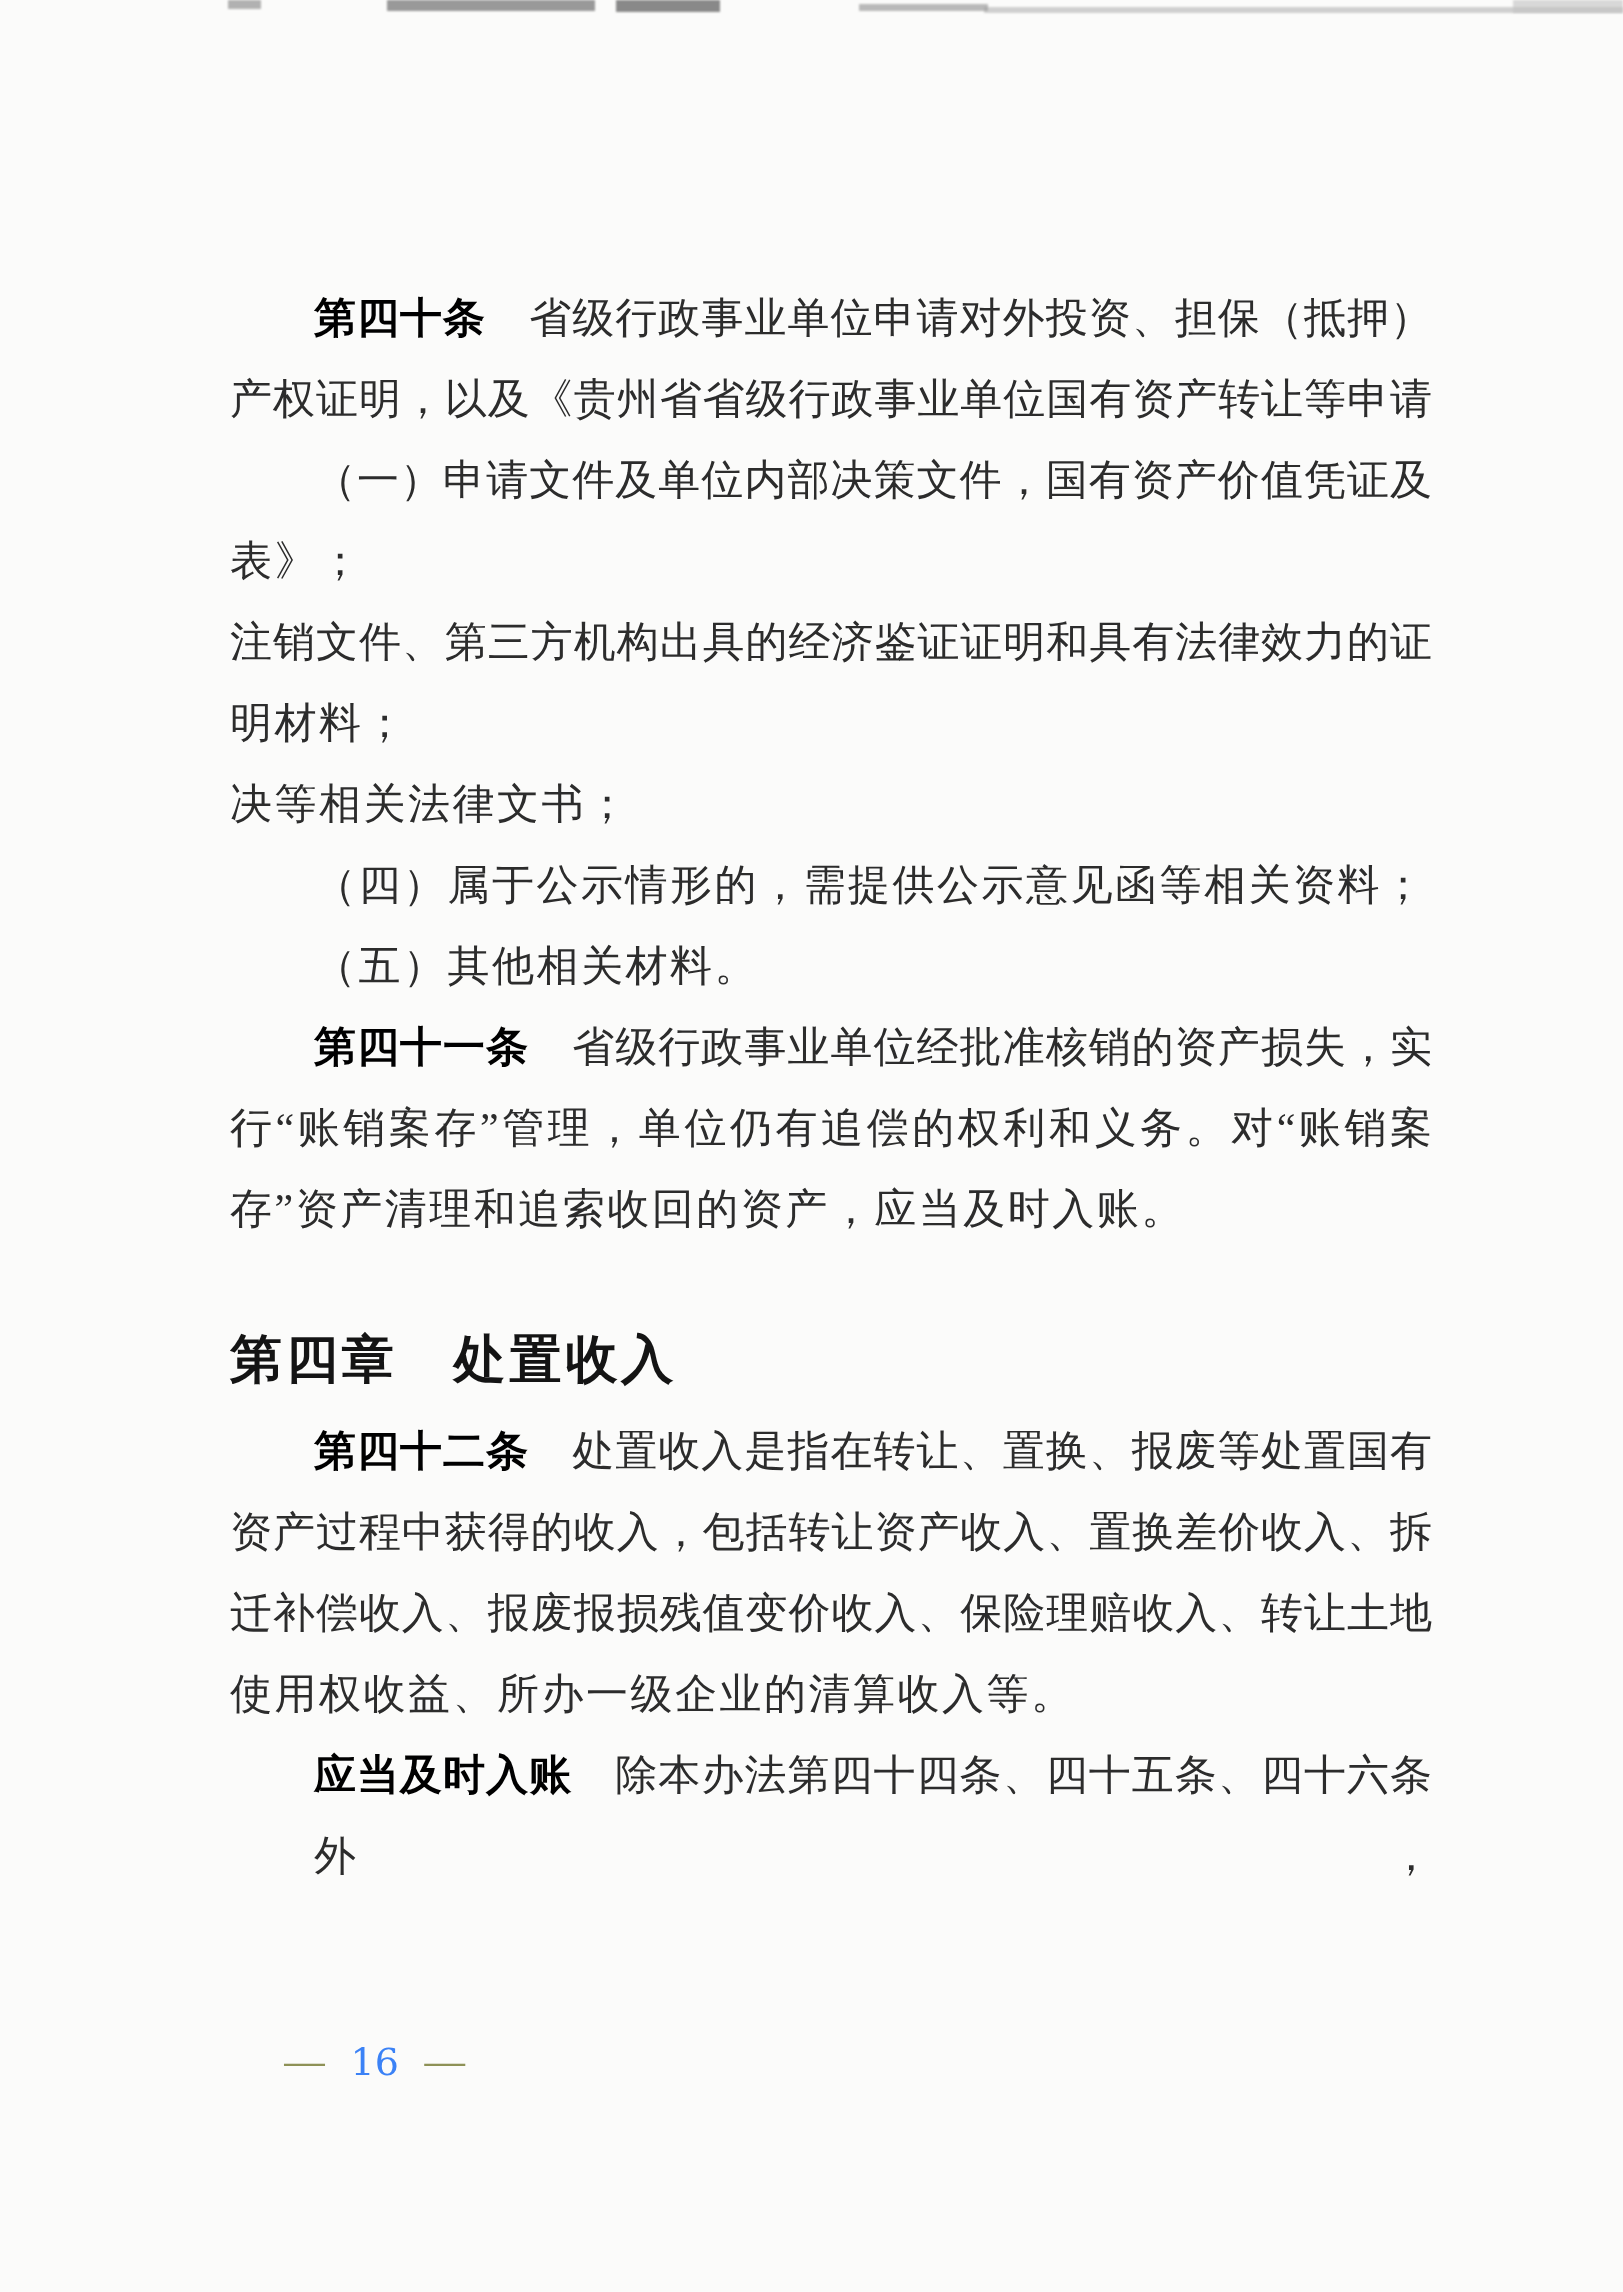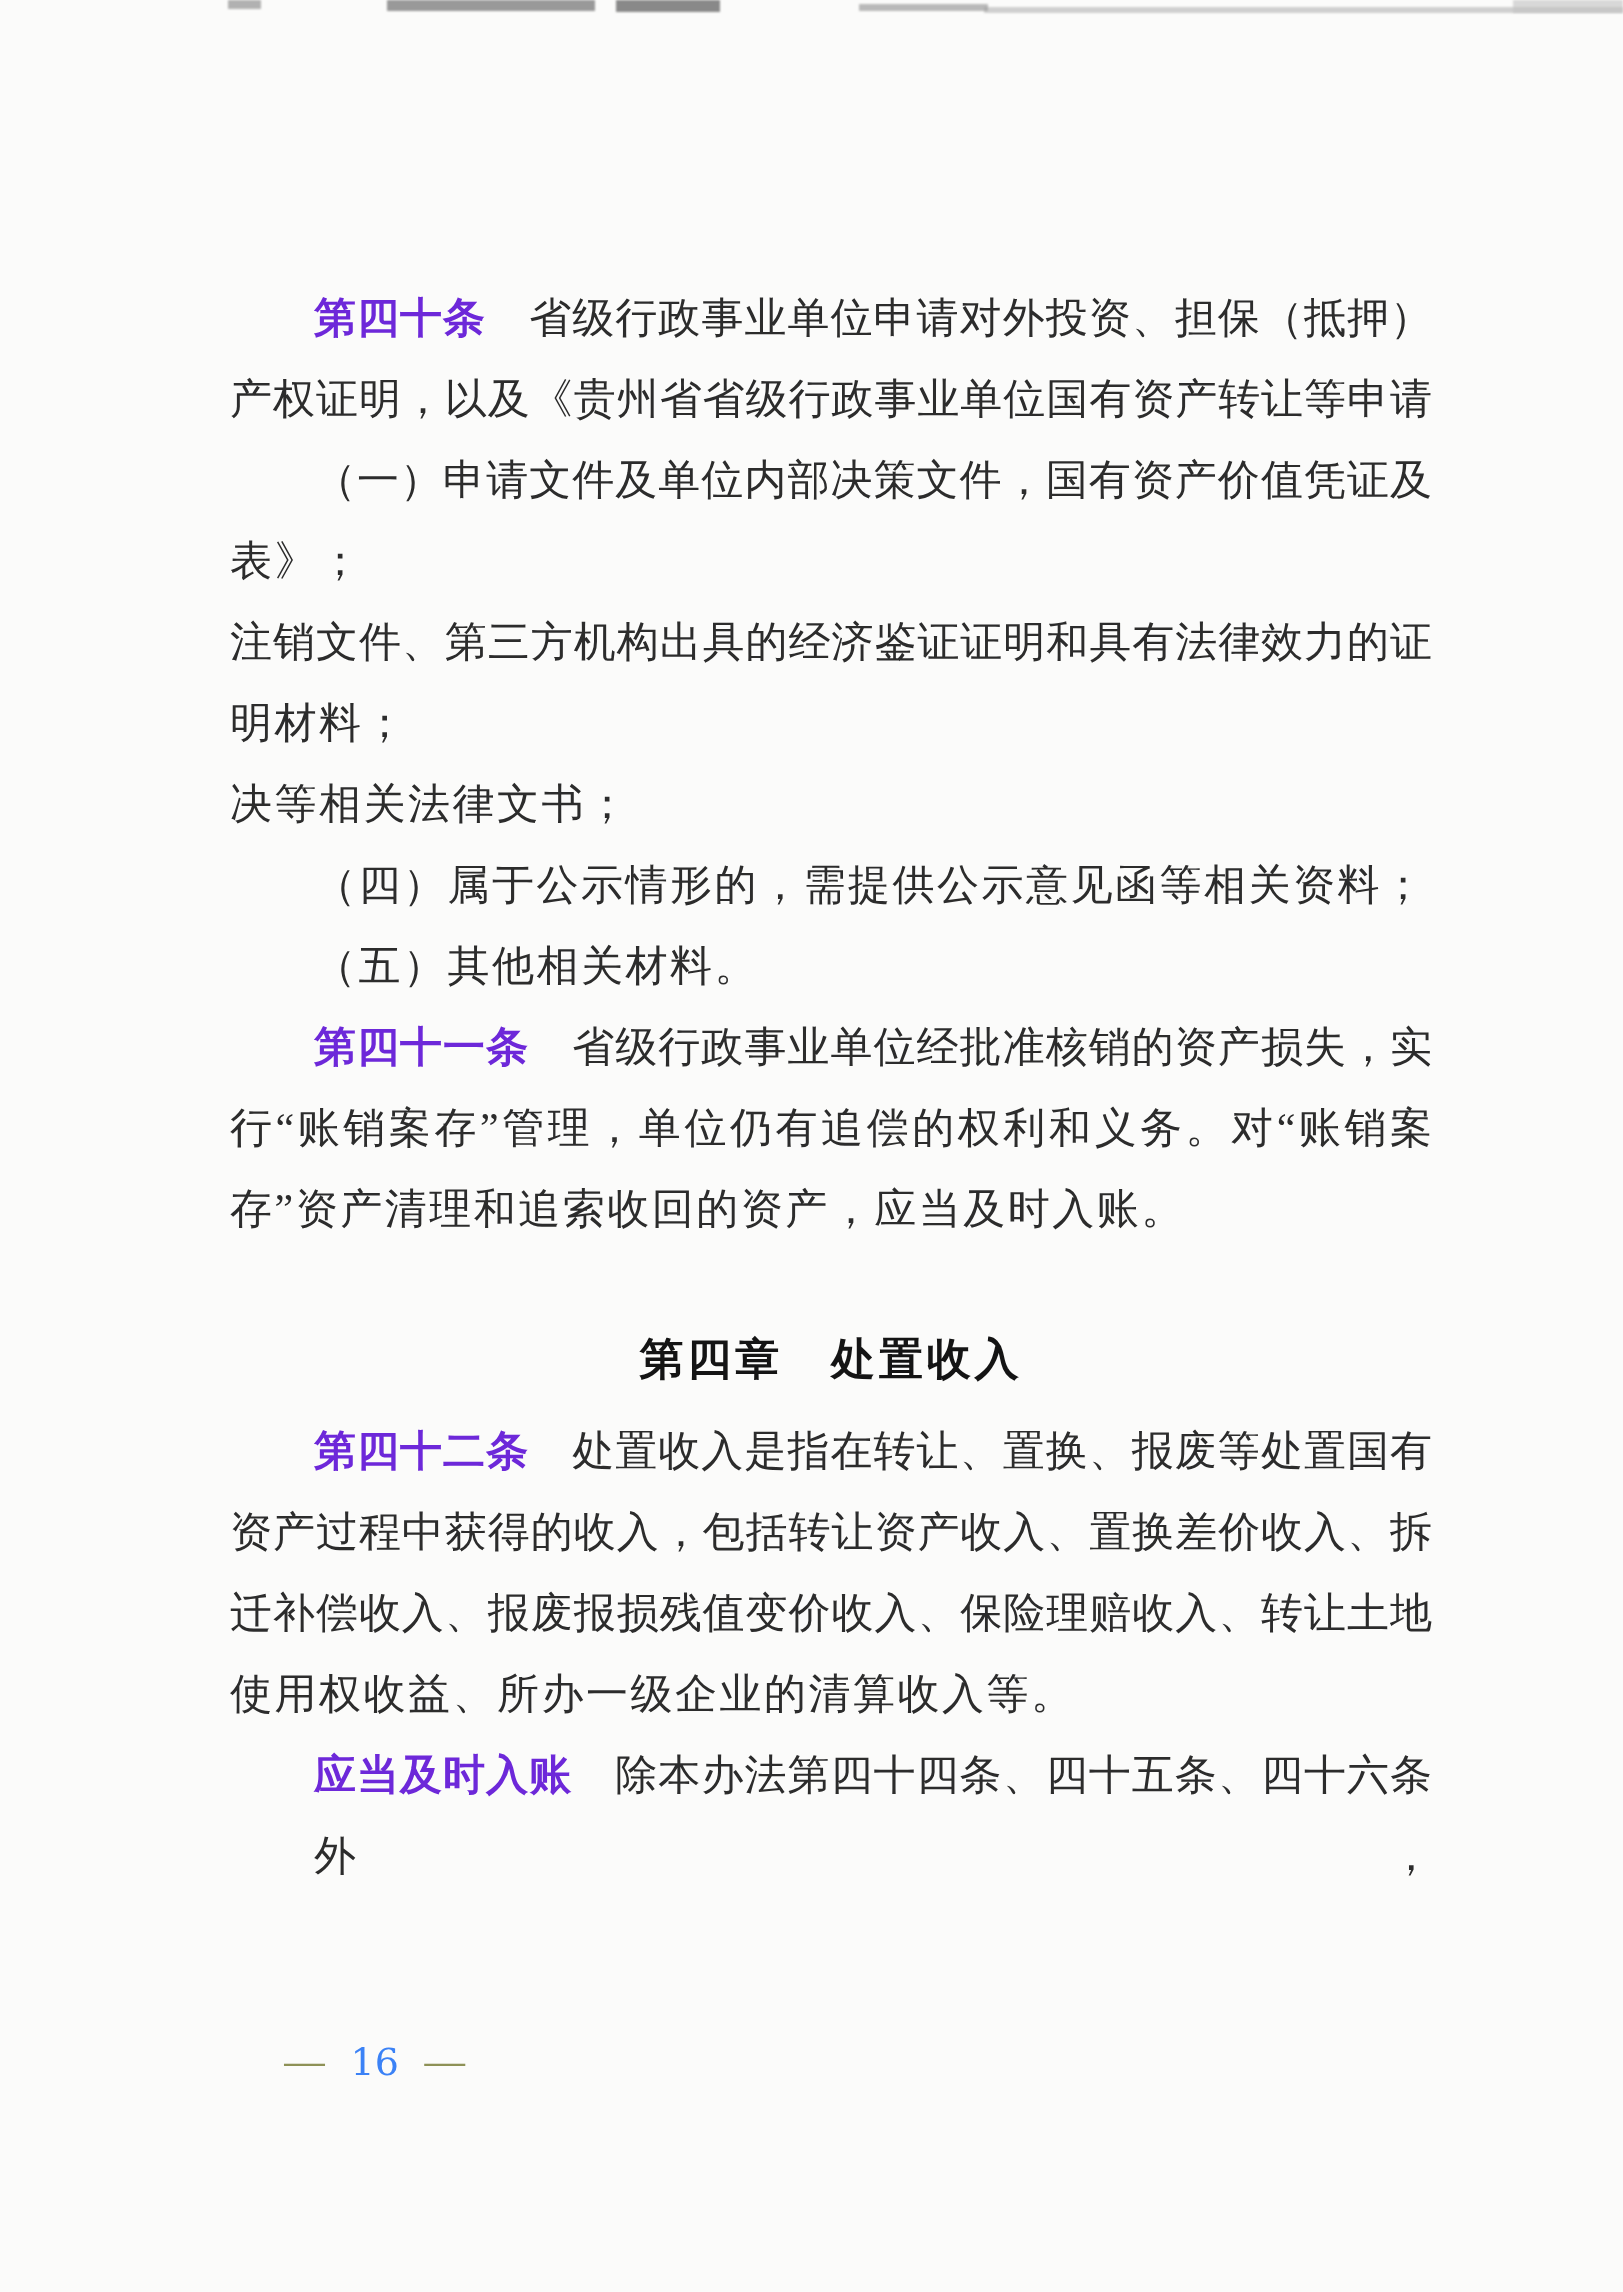--- a/index.html
+++ b/index.html
@@ -33,29 +33,29 @@
     white-space:nowrap;
   }
   .t-line.justify{
     letter-spacing:0;
     white-space:normal;
     text-align:justify;
     text-align-last:justify;
   }
   .t-line.indent{padding-left:84px;}
   .seg{font-weight:400;}
-  .seg.bold{font-weight:700;color:#6d28d9;}
+  .seg.bold{font-weight:700;color:#000000;}
 
   .chapter-heading{
     height:81px;
     line-height:81px;
     margin-top:69px;
     margin-bottom:10.8px;
-    text-align:center;
-    font-size:44px;
+    text-align:left;
+    font-size:52px;
     font-weight:700;
     color:#141414;
     letter-spacing:3.9px;
   }
 
   .footer{
     position:absolute;
     left:282px;top:2039px;
     display:flex;align-items:center;gap:23.5px;
     font-family:"DejaVu Serif",serif;

